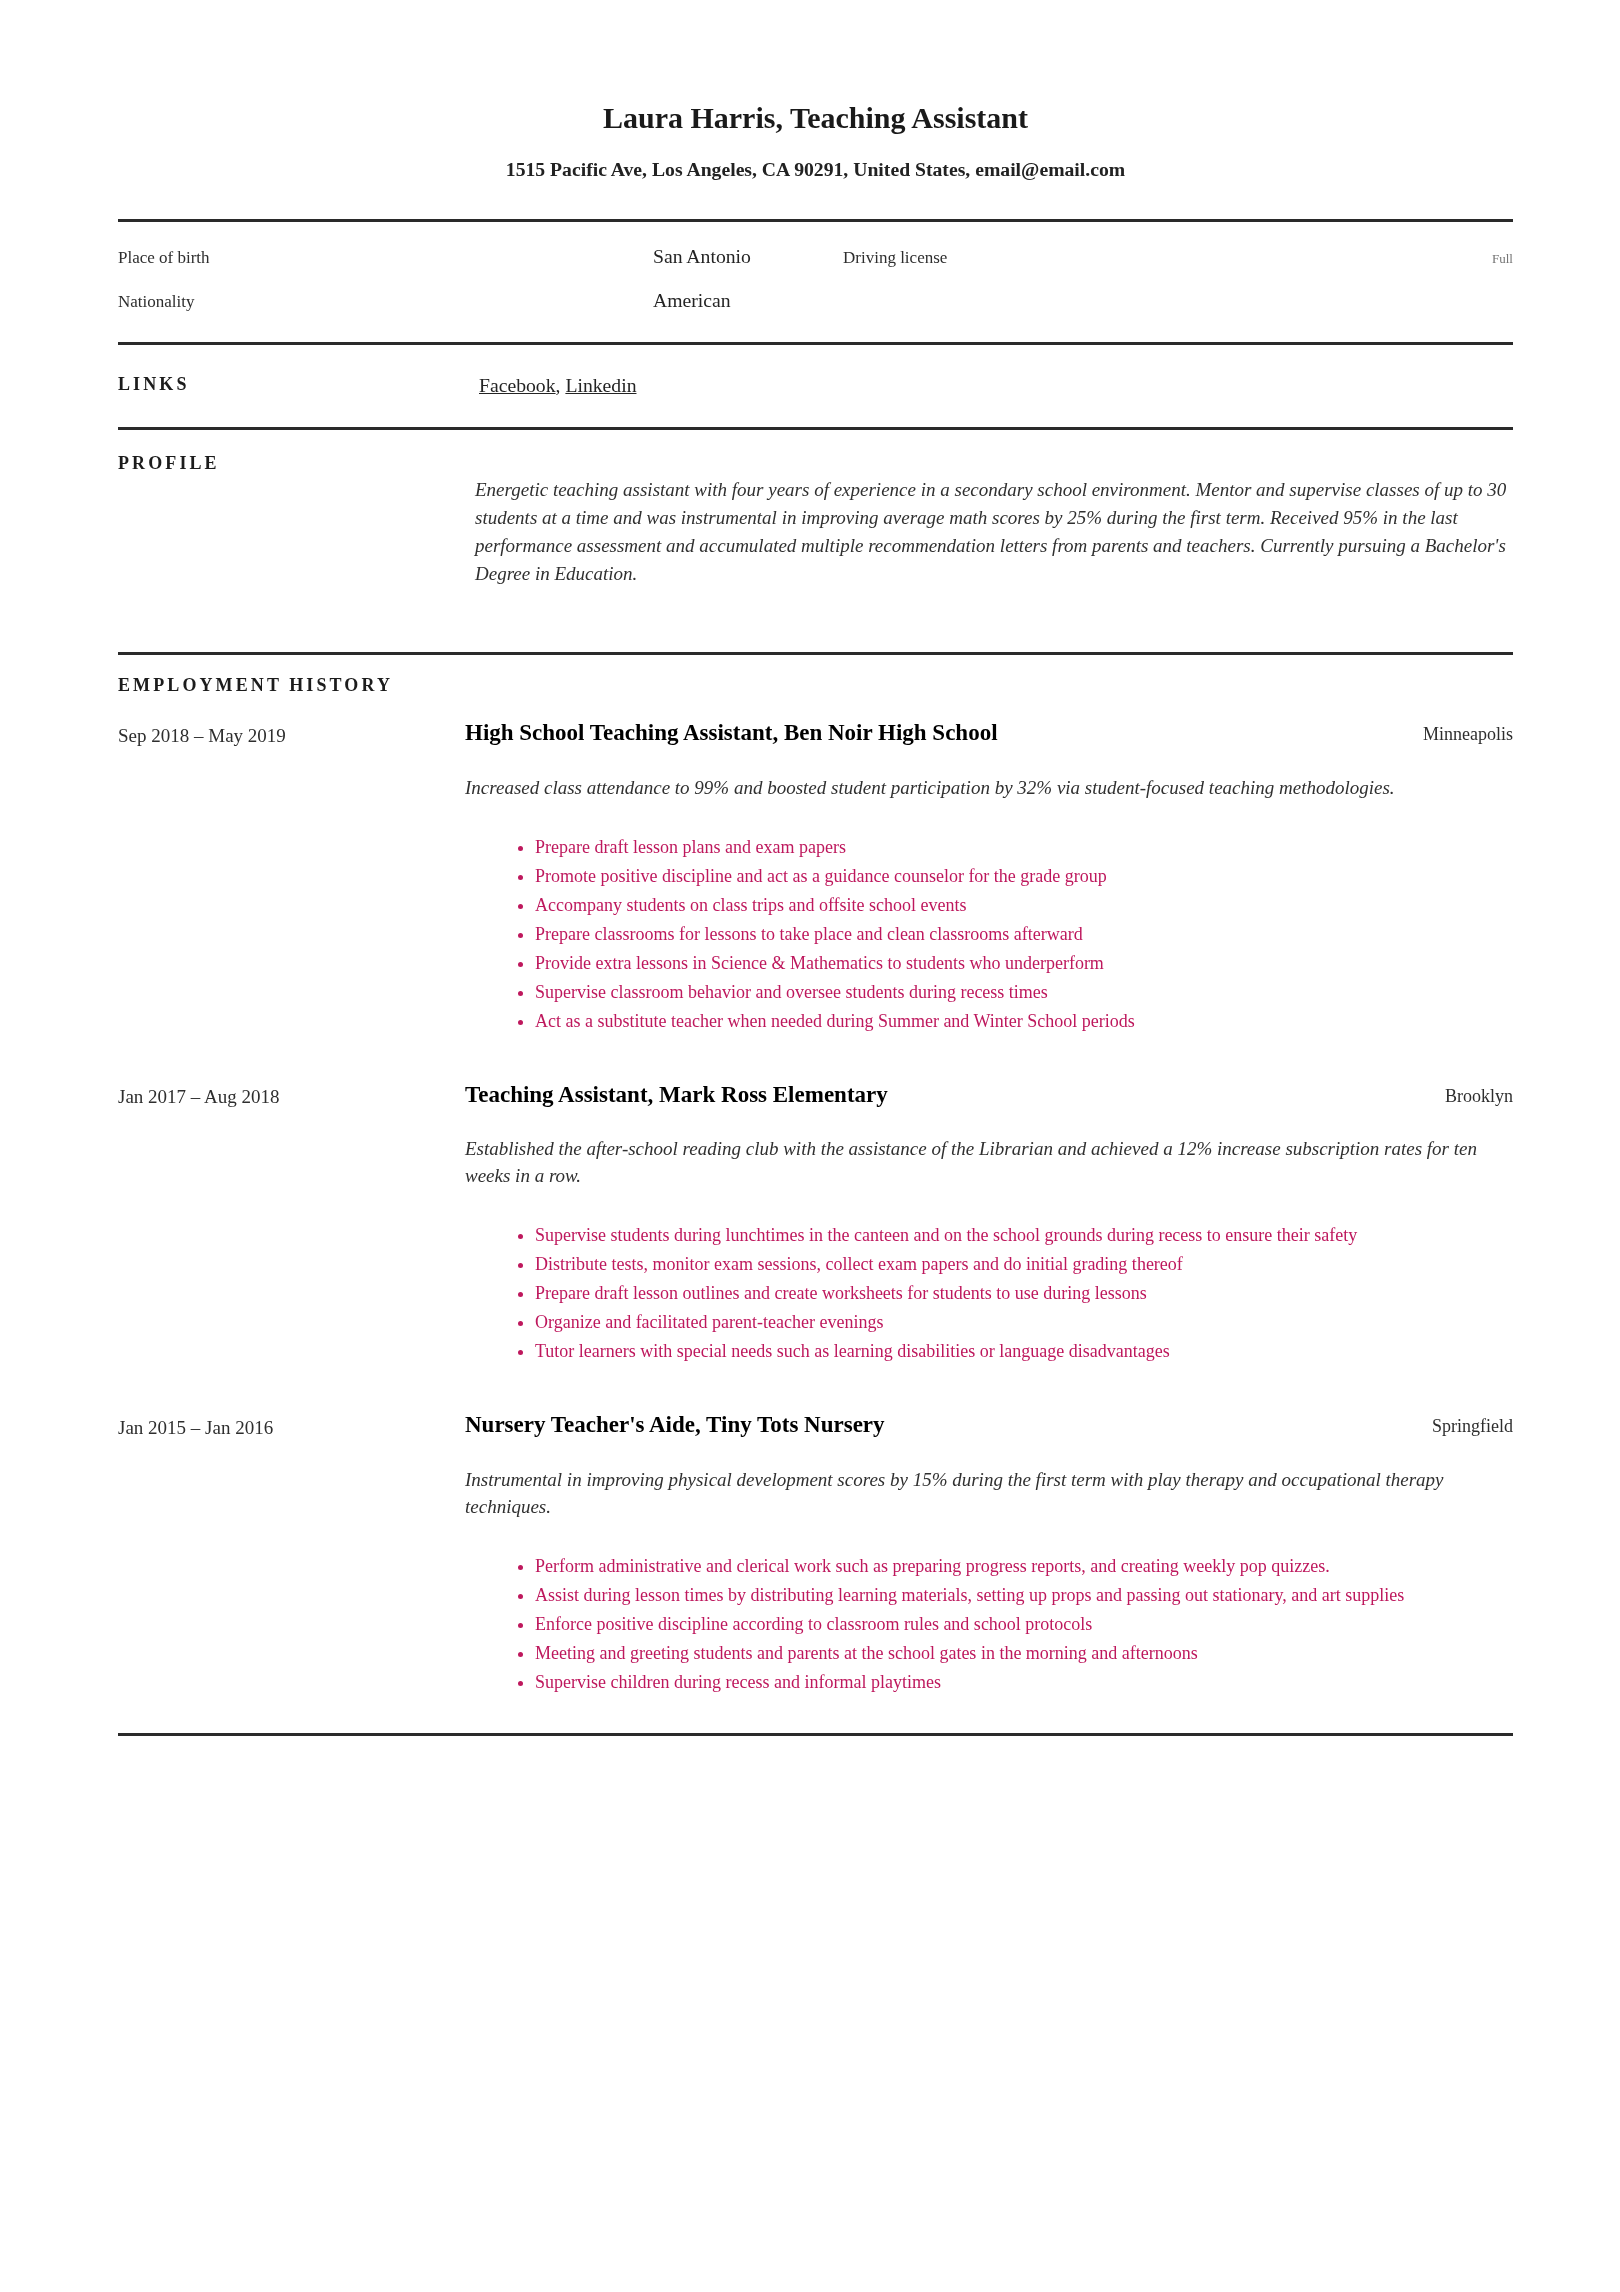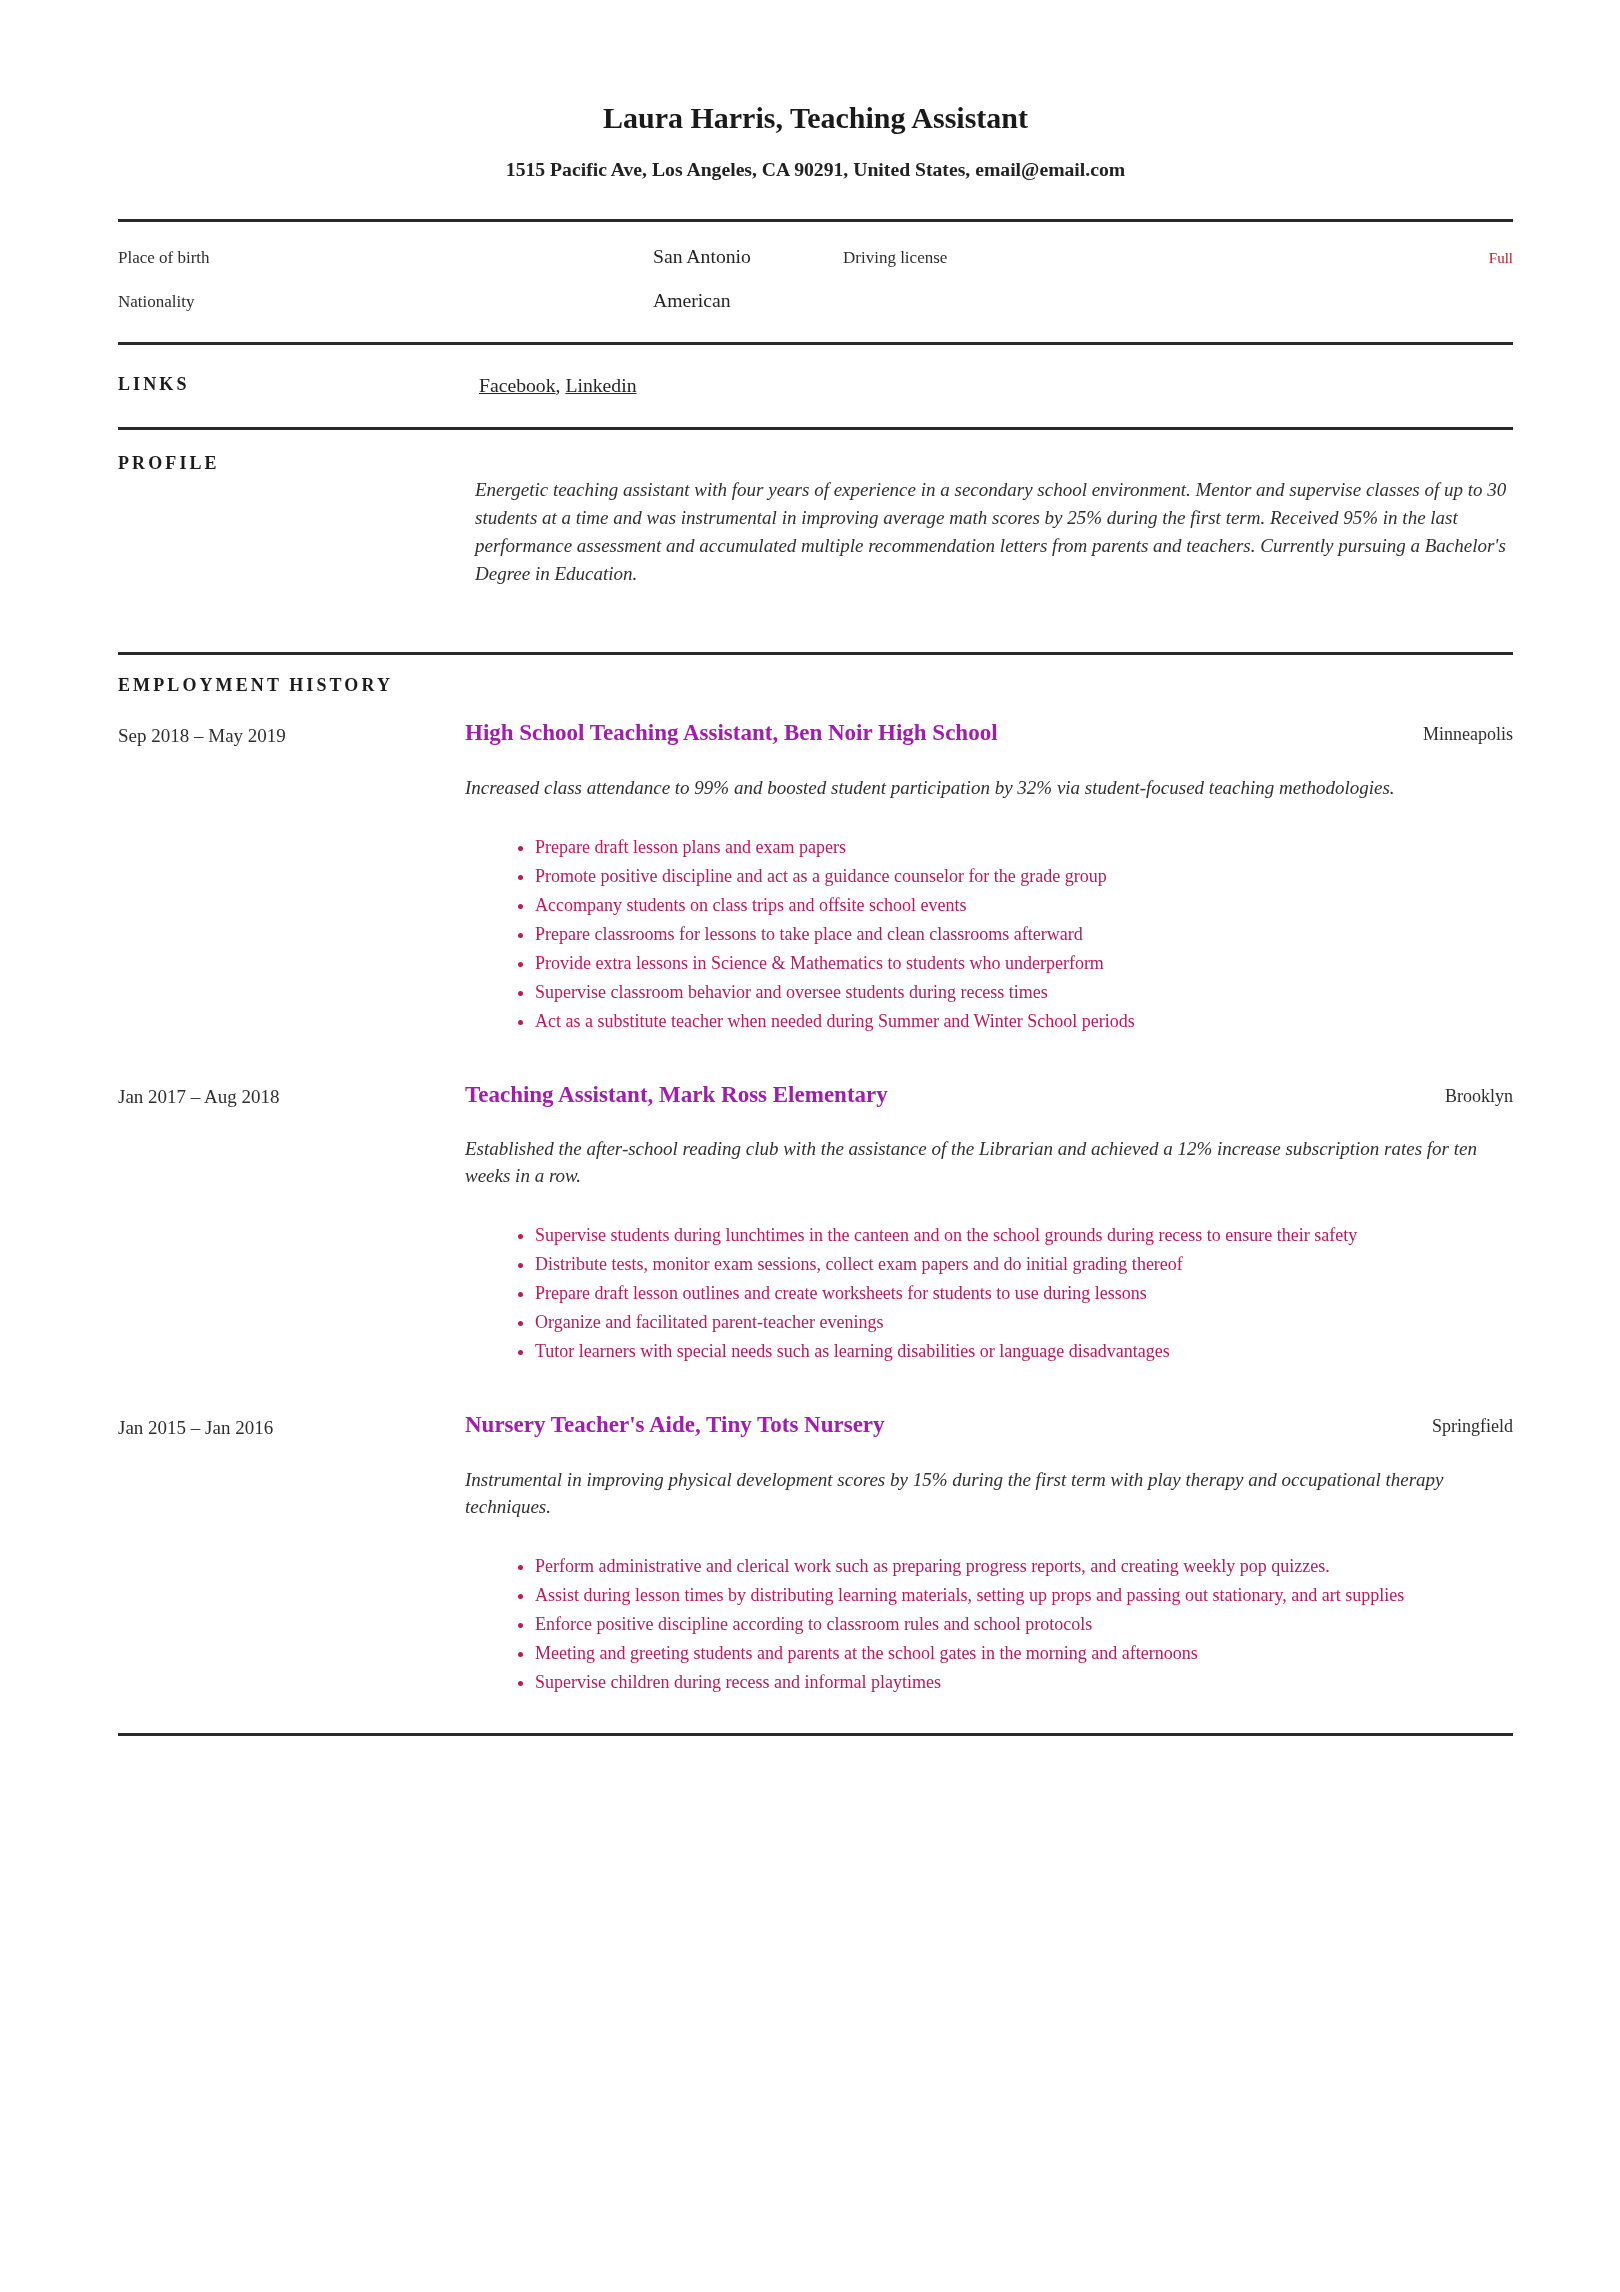--- a/index.html
+++ b/index.html
@@ -44,21 +44,21 @@
   
   .details { margin-top: 23px; }
   .details-row {
     display: grid;
     grid-template-columns: 347px 378px 1fr auto;
     align-items: baseline;
   }
   .details-row + .details-row { margin-top: 21.5px; }
   .detail-label { font-size: 17px; color: #2e2e2e; }
   .detail-value { font-size: 19.7px; color: #242424; padding-left: 188px; white-space: nowrap; }
-  .detail-value-right { font-size: 15px; color: #b91c1c; text-align: right; }
+  .detail-value-right { font-size: 13px; color: #737373; text-align: right; }
   
   .section {
     display: grid;
     grid-template-columns: 347px 1fr;
     align-items: start;
   }
   .section-heading {
     font-size: 18px;
     font-weight: bold;
     letter-spacing: 3.1px;
@@ -90,21 +90,21 @@
   .job-dates { font-size: 19px; color: #2e2e2e; padding-top: 5.4px; white-space: nowrap; }
   .job-header {
     display: flex;
     justify-content: space-between;
     align-items: baseline;
     gap: 21.5px;
   }
   .job-title {
     font-size: 23px;
     font-weight: bold;
-    color: #a21caf;
+    color: #000000;
     line-height: 1.2;
   }
   .job-location { font-size: 18px; color: #2e2e2e; white-space: nowrap; }
   .job-summary {
     margin-top: 27px;
     font-style: italic;
     font-size: 19px;
     line-height: 27px;
     color: #303030;
     max-width: 1021px;

